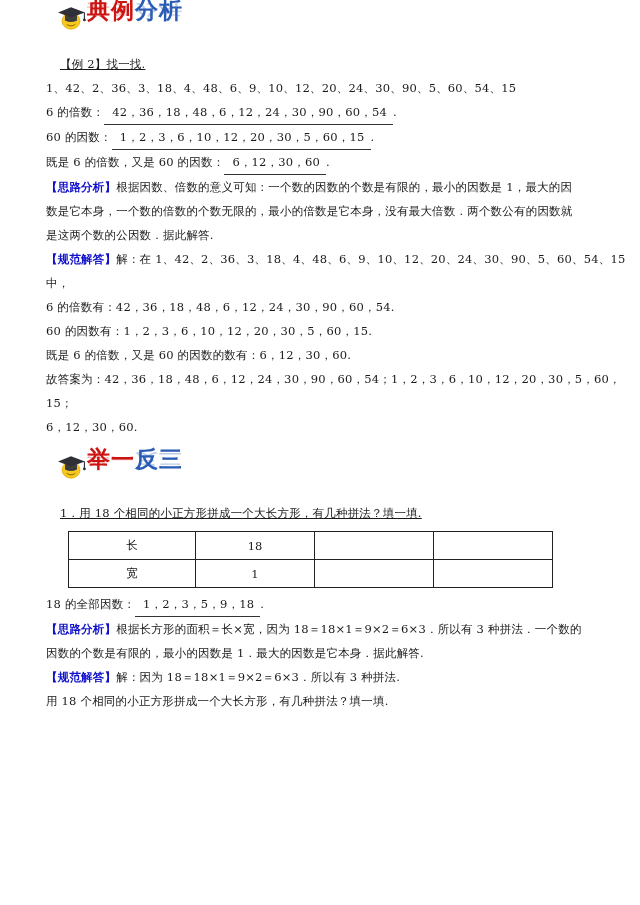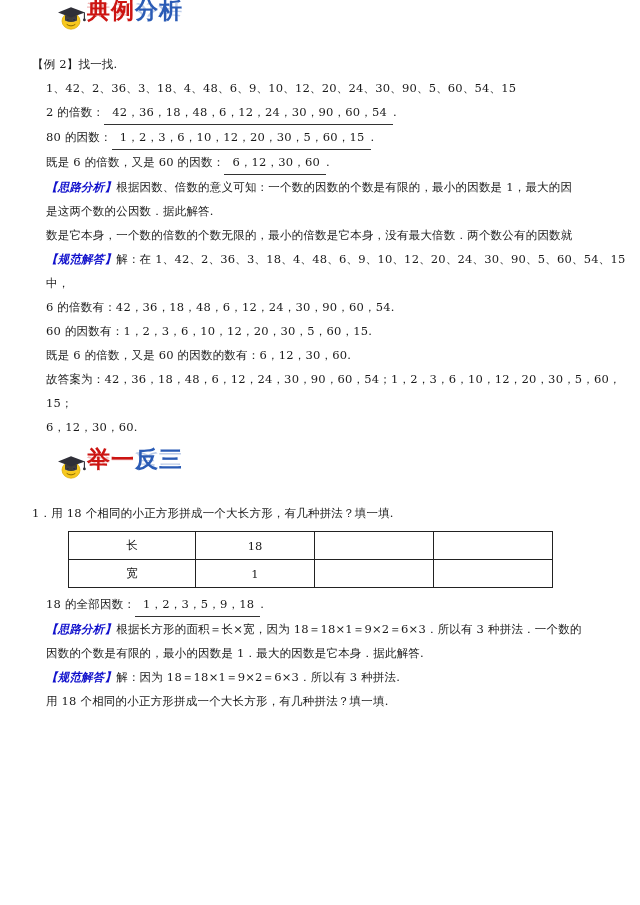--- a/index.html
+++ b/index.html
@@ -68,27 +68,26 @@
   .banner-reflect .t-red { color: #cc1512; }
   .banner-reflect .t-blue { color: #2a5bb5; }
 
   
   .body-text {
     font-size: 11.5px;
     line-height: 24px;
     color: #1a1a1a;
     letter-spacing: 0.2px;
   }
-  .lvl0 { margin-left: 32px; }
+  .lvl0 { margin-left: 60px; text-decoration: underline; }
   .lvl1 { margin-left: 46px; }
 
   .blue-tag {
     color: #1111cc;
     font-weight: bold;
-    font-style: italic;
   }
 
   .blank {
     display: inline-block;
     border-bottom: 1px solid #333;
     padding: 0 6px 0 8px;
     min-width: 40px;
     text-align: left;
   }
 
@@ -142,36 +141,36 @@
     </div>
   </div>
 
   <div class="sp-md"></div>
 
   <div class="body-text lvl0">【例 2】找一找.</div>
 
   <div class="body-text lvl1">1、42、2、36、3、18、4、48、6、9、10、12、20、24、30、90、5、60、54、15</div>
 
   <div class="body-text lvl1">
-    <span>2 的倍数：</span><span class="blank">42，36，18，48，6，12，24，30，90，60，54</span><span>.</span>
-  </div>
-
-  <div class="body-text lvl1">
-    <span>80 的因数：</span><span class="blank">1，2，3，6，10，12，20，30，5，60，15</span><span>.</span>
+    <span>6 的倍数：</span><span class="blank">42，36，18，48，6，12，24，30，90，60，54</span><span>.</span>
+  </div>
+
+  <div class="body-text lvl1">
+    <span>60 的因数：</span><span class="blank">1，2，3，6，10，12，20，30，5，60，15</span><span>.</span>
   </div>
 
   <div class="body-text lvl1">
     <span>既是 6 的倍数，又是 60 的因数：</span><span class="blank">6，12，30，60</span><span>.</span>
   </div>
 
   <div class="body-text lvl1">
     <span class="blue-tag">【思路分析】</span><span>根据因数、倍数的意义可知：一个数的因数的个数是有限的，最小的因数是 1，最大的因</span>
   </div>
+  <div class="body-text lvl1">数是它本身，一个数的倍数的个数无限的，最小的倍数是它本身，没有最大倍数．两个数公有的因数就</div>
   <div class="body-text lvl1">是这两个数的公因数．据此解答.</div>
-  <div class="body-text lvl1">数是它本身，一个数的倍数的个数无限的，最小的倍数是它本身，没有最大倍数．两个数公有的因数就</div>
 
   <div class="body-text lvl1">
     <span class="blue-tag">【规范解答】</span><span>解：在 1、42、2、36、3、18、4、48、6、9、10、12、20、24、30、90、5、60、54、15</span>
   </div>
   <div class="body-text lvl1">中，</div>
   <div class="body-text lvl1">6 的倍数有：42，36，18，48，6，12，24，30，90，60，54.</div>
   <div class="body-text lvl1">60 的因数有：1，2，3，6，10，12，20，30，5，60，15.</div>
   <div class="body-text lvl1">既是 6 的倍数，又是 60 的因数的数有：6，12，30，60.</div>
   <div class="body-text lvl1">故答案为：42，36，18，48，6，12，24，30，90，60，54；1，2，3，6，10，12，20，30，5，60，15；</div>
   <div class="body-text lvl1">6，12，30，60.</div>

